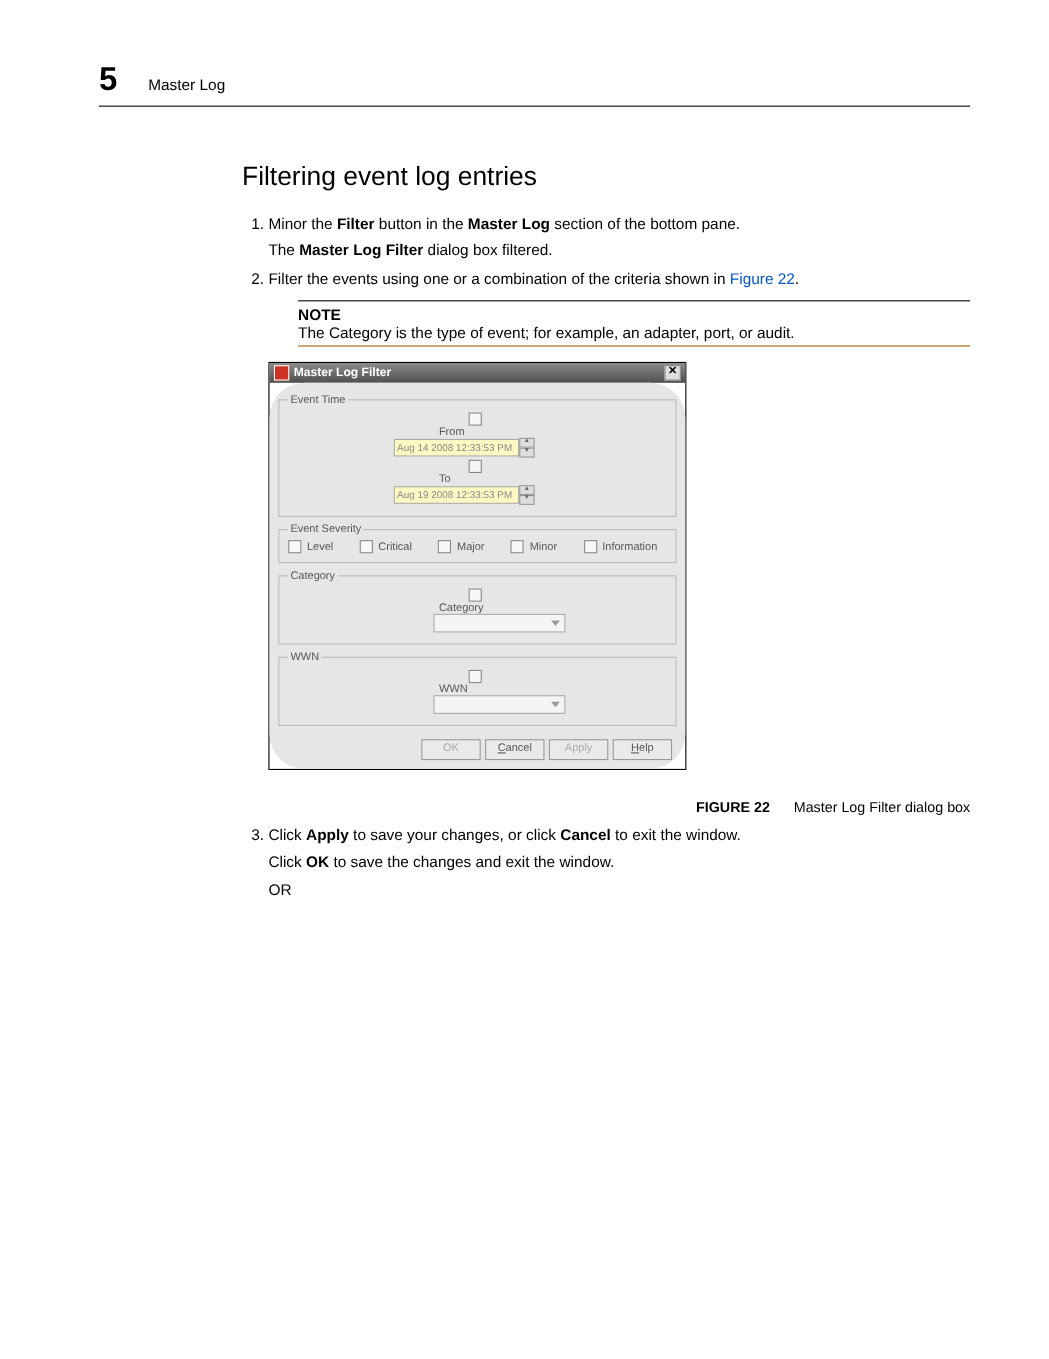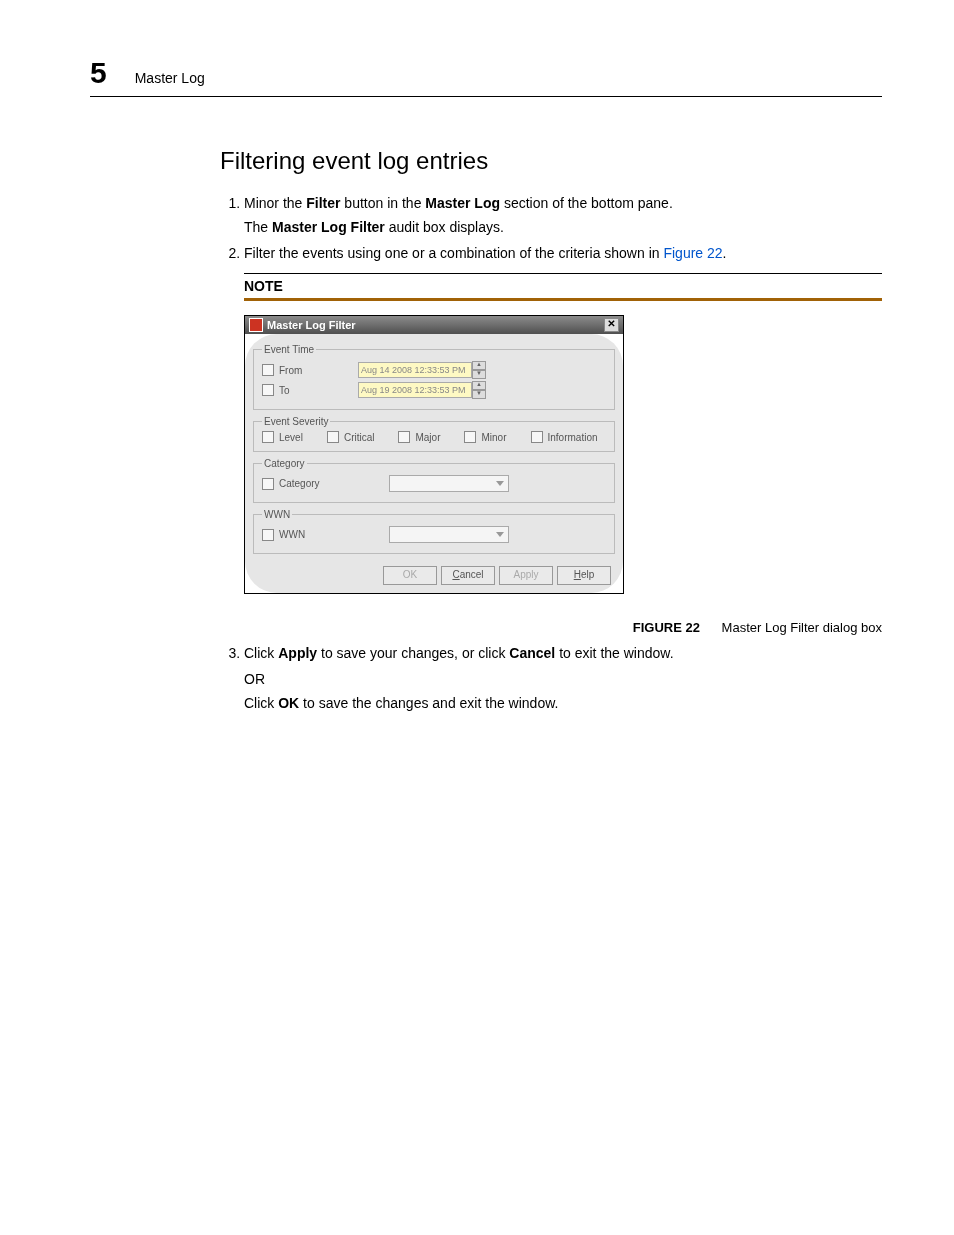--- a/index.html
+++ b/index.html
@@ -39,21 +39,21 @@
     margin: 0 0 20px 0;
     font-family: "Arial Narrow", Arial, sans-serif;
     font-stretch: condensed;
     letter-spacing: 0px;
   }
   p { margin: 8px 0; }
   ol { margin: 10px 0; padding-left: 24px; }
   ol li { margin-bottom: 10px; }
   .sub { margin-left: 24px; margin-top:8px; }
   .note-block { margin-left:24px; margin-top:12px; margin-bottom:14px;}
-  .note-rule { border-top:1px solid #000; border-bottom:3px solid #a16207; padding:4px 0;}
+  .note-rule { border-top:1px solid #000; border-bottom:1px solid #a16207; padding:4px 0;margin-left:27px;}
   .note-label {
     font-weight: bold;
     font-family: "Arial Narrow", Arial, sans-serif;
     font-stretch: condensed;
     letter-spacing:0;
   }
   .figure-caption {
     margin-left: -8px;
     margin-top: 26px;
     font-size: 13px;
@@ -106,21 +106,21 @@
     border:1px solid #bbb;
     margin:4px 0 6px 0;
     padding:4px 8px 8px 8px;
     background:#e6e6e6;
   }
   legend{
     font-size:10px;
     color:#555;
     padding:0 2px;
   }
-  .row{display:flex;align-items:center;margin:2px 0;}
+  .row{display:flex;align-items:center;margin:2px 0;flex-direction:column;}
   .cb{
     width:10px;height:10px;border:1px solid #888;background:#f7f7f7;margin-right:5px;flex-shrink:0;
   }
   .lbl{min-width:70px;}
   .datefield{
     margin-left:auto;
     margin-right:120px;
     display:flex;align-items:center;
   }
   .dinput{
@@ -164,31 +164,32 @@
 
   <div class="content">
 
     <h2 class="section-title">Filtering event log entries</h2>
 
 
     <ol>
       <li>
         <span>Minor the </span><span class="bold">Filter</span><span> button in the </span><span class="bold">Master Log</span><span> section of the bottom pane.</span>
         <p class="sub" style="margin-left:0;">
-          <span>The </span><span class="bold">Master Log Filter</span><span> audit box displays.</span>
+          <span>The </span><span class="bold">Master Log Filter</span><span> dialog box filtered.</span>
         </p>
       </li>
       <li>
         <span>Filter the events using one or a combination of the criteria shown in </span><span class="link">Figure 22</span><span>.</span>
       </li>
     </ol>
 
     <div class="note-block">
       <div class="note-rule">
         <div class="note-label">NOTE</div>
+        <div>The Category is the type of event; for example, an adapter, port, or audit.</div>
       </div>
     </div>
 
     <div class="dialog">
       <div class="titlebar">
         <div class="title-left">
           <span class="title-icon"></span>
           <span>Master Log Filter</span>
         </div>
         <div class="close-box">✕</div>
@@ -275,21 +276,21 @@
     </div>
 
     <p class="figure-caption">
       <span class="fig-label">FIGURE 22</span>
       <span>Master Log Filter dialog box</span>
     </p>
 
     <ol start="3">
       <li>
         <span>Click </span><span class="bold">Apply</span><span> to save your changes, or click </span><span class="bold">Cancel</span><span> to exit the window.</span>
-        <p style="margin-top:10px;">OR</p>
         <p>
           <span>Click </span><span class="bold">OK</span><span> to save the changes and exit the window.</span>
         </p>
+        <p style="margin-top:10px;">OR</p>
       </li>
     </ol>
 
   </div>
 </div>
 
 </body></html>

